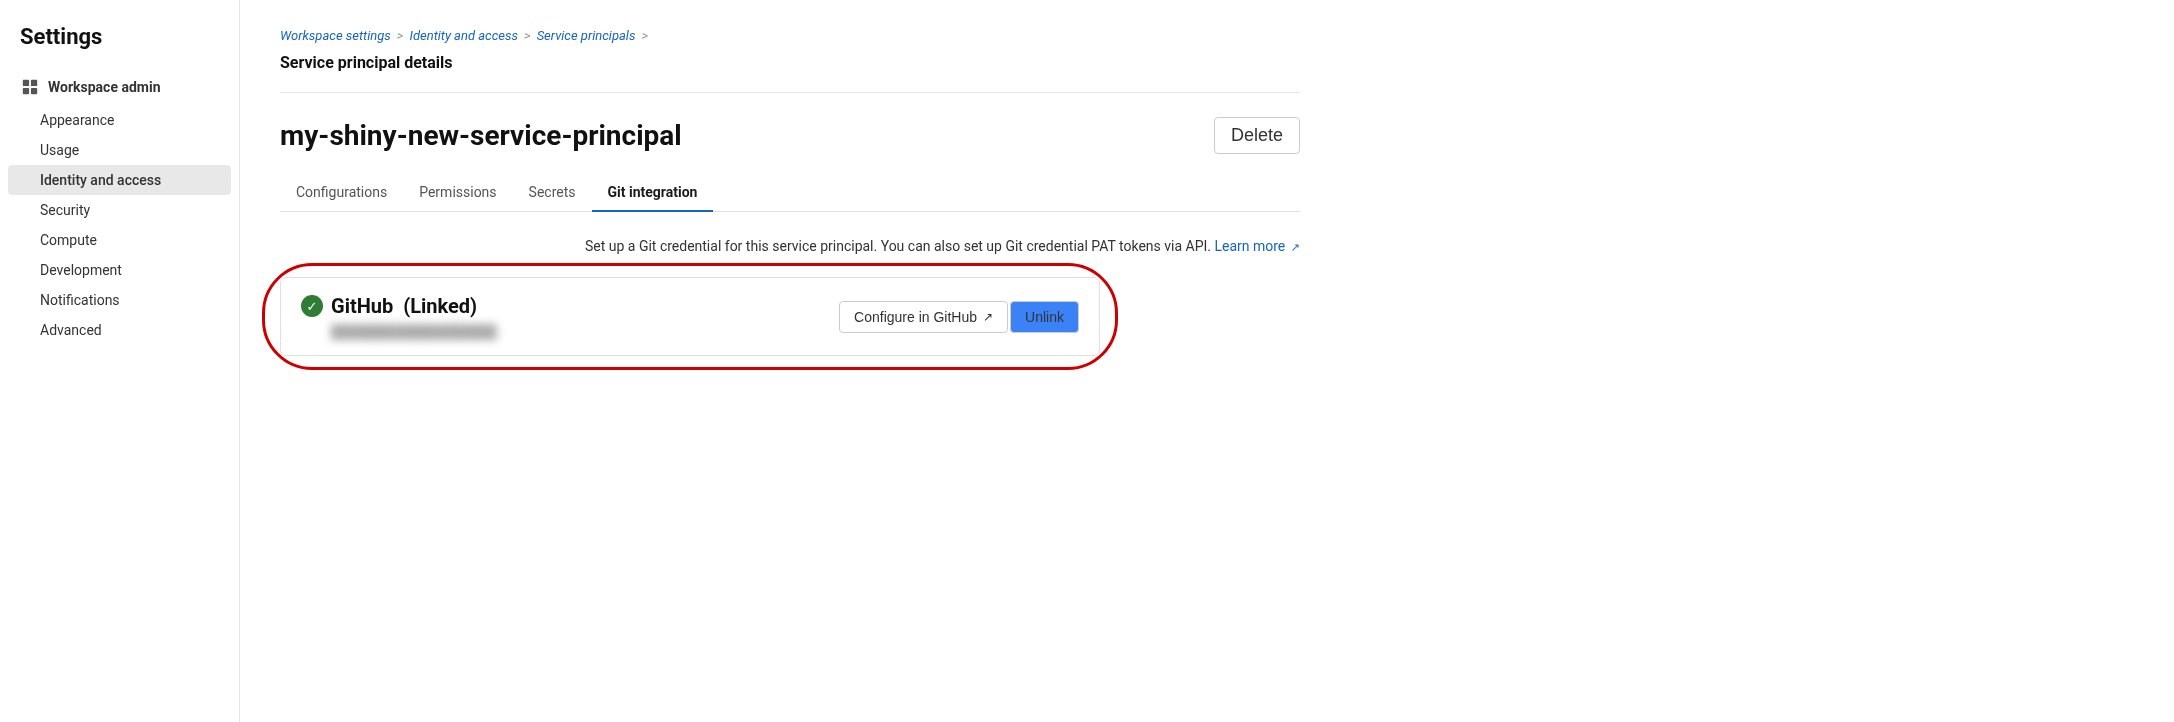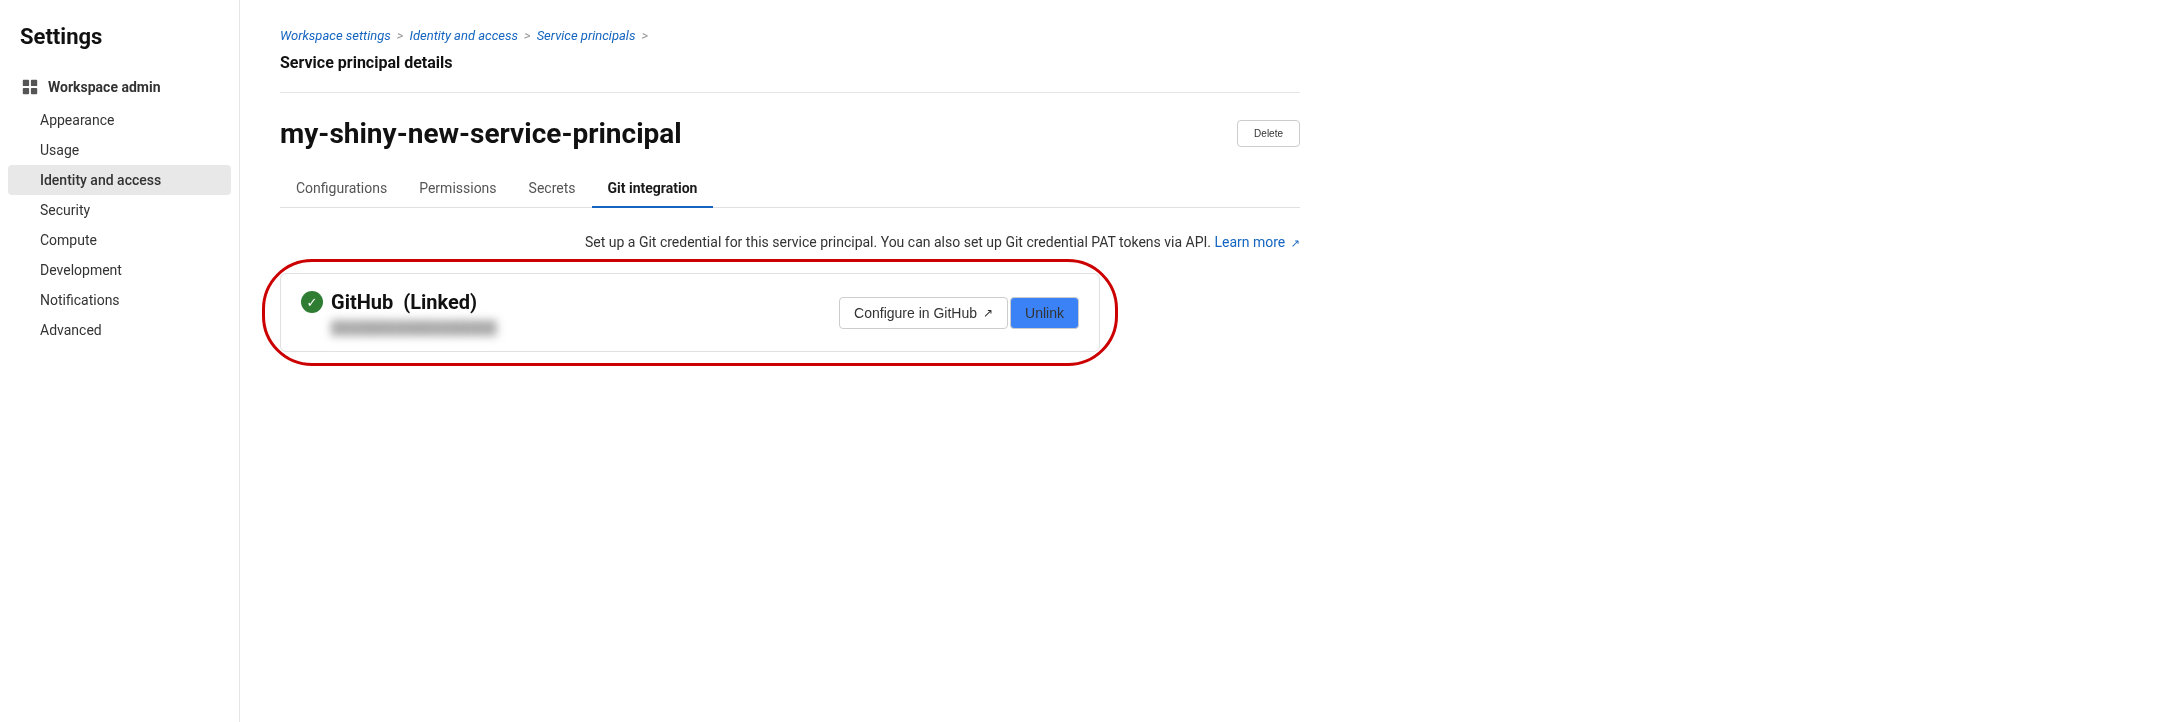--- a/index.html
+++ b/index.html
@@ -107,21 +107,21 @@
     .entity-name {
       font-size: 28px;
       font-weight: 700;
       color: #111;
     }
     .btn-delete {
       padding: 7px 16px;
       border: 1px solid #ccc;
       border-radius: 4px;
       background: #fff;
-      font-size: 10px;
+      font-size: 18px;
       color: #333;
       cursor: pointer;
       white-space: nowrap;
     }
 
     
     .tabs {
       display: flex;
       gap: 0;
       border-bottom: 1px solid #e0e0e0;

